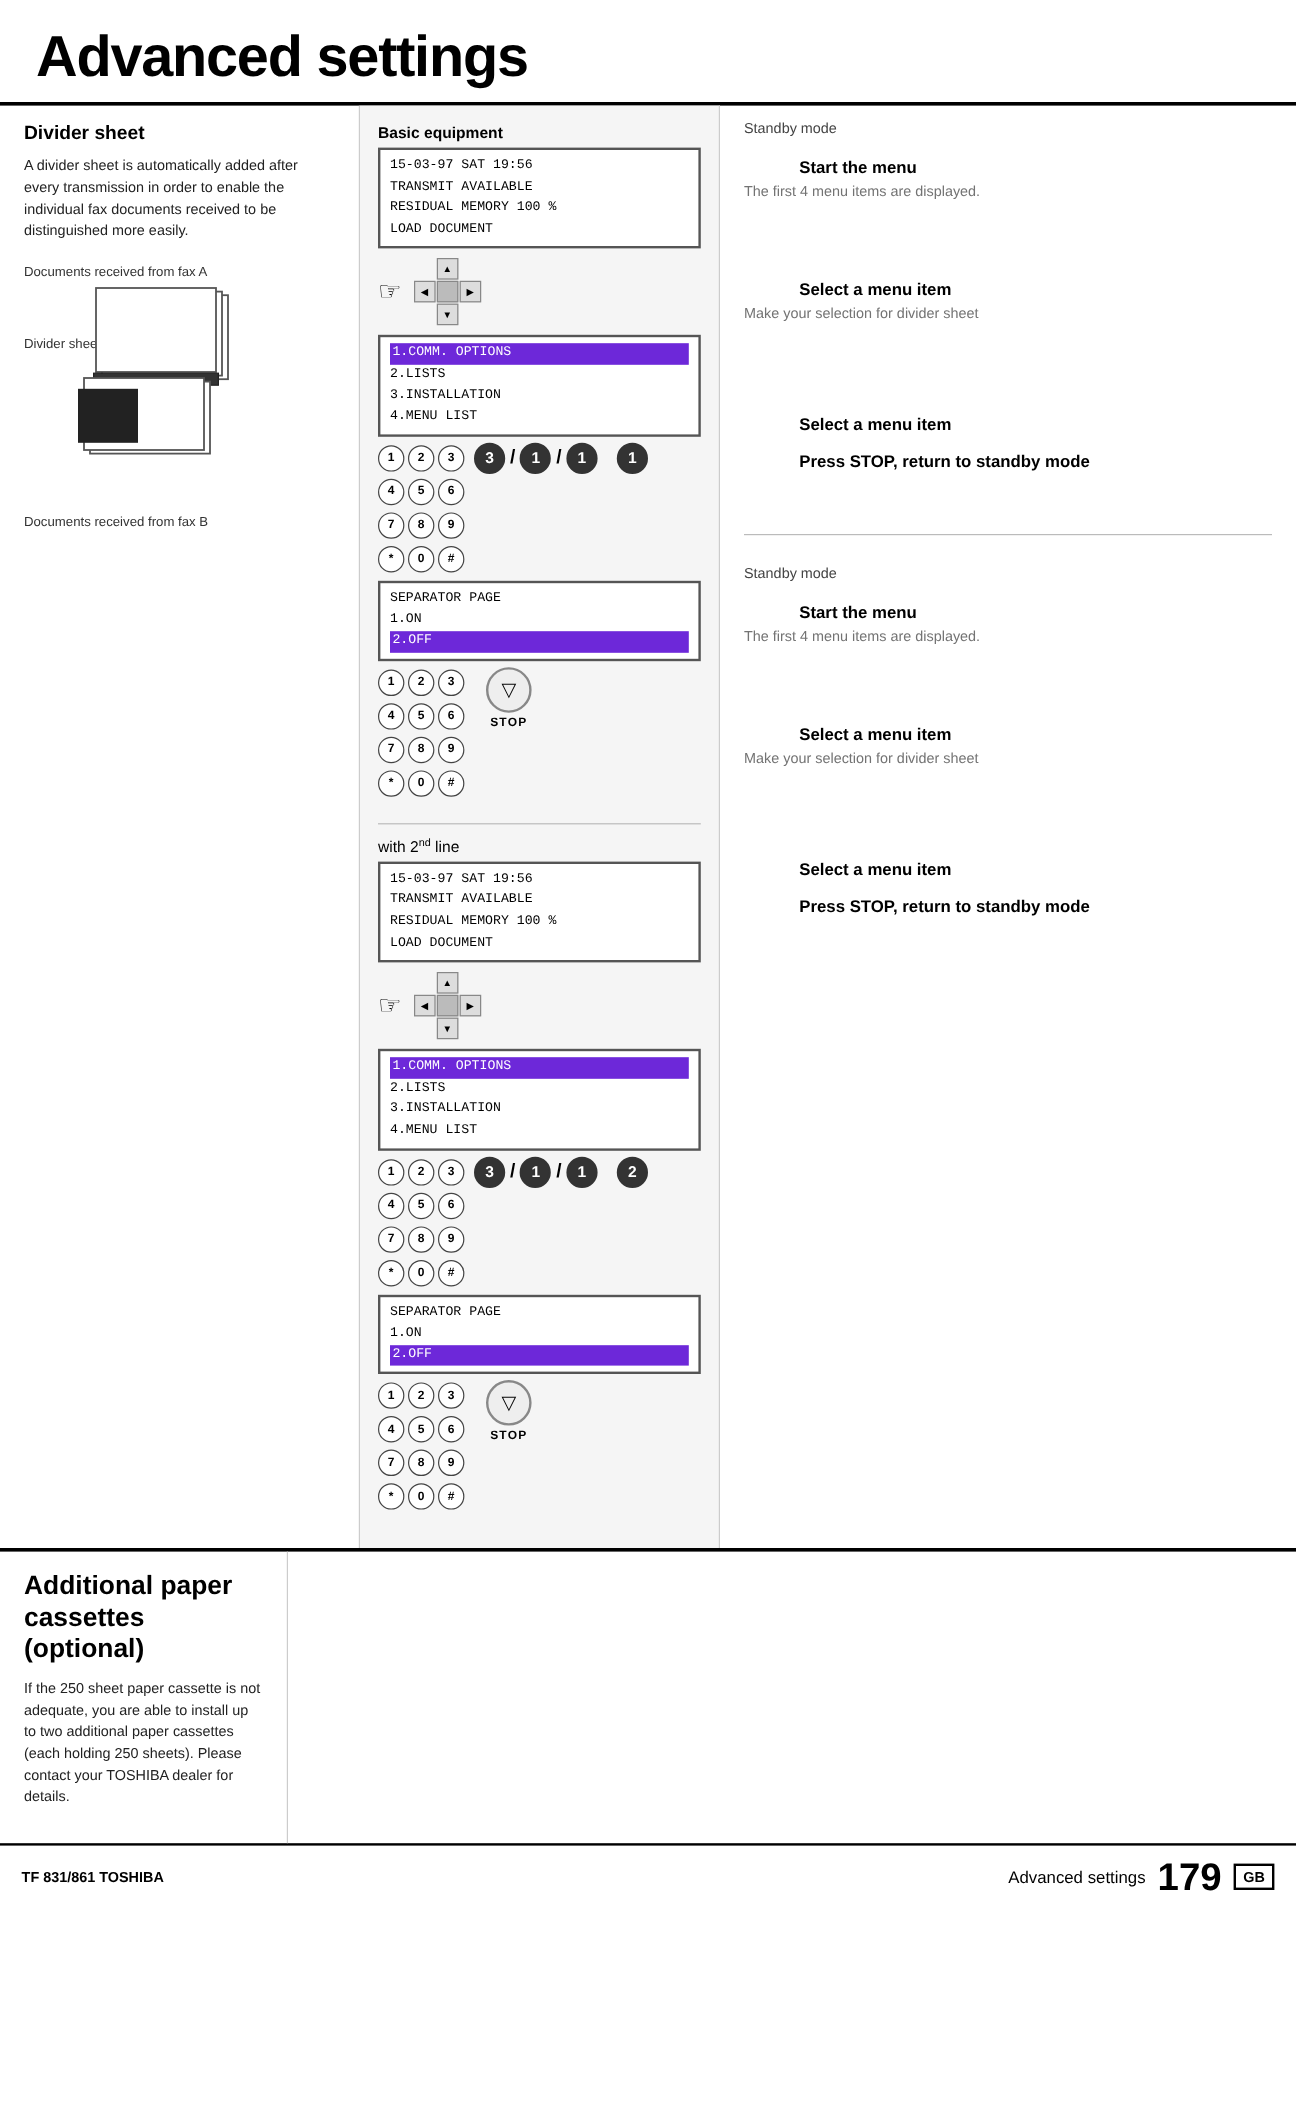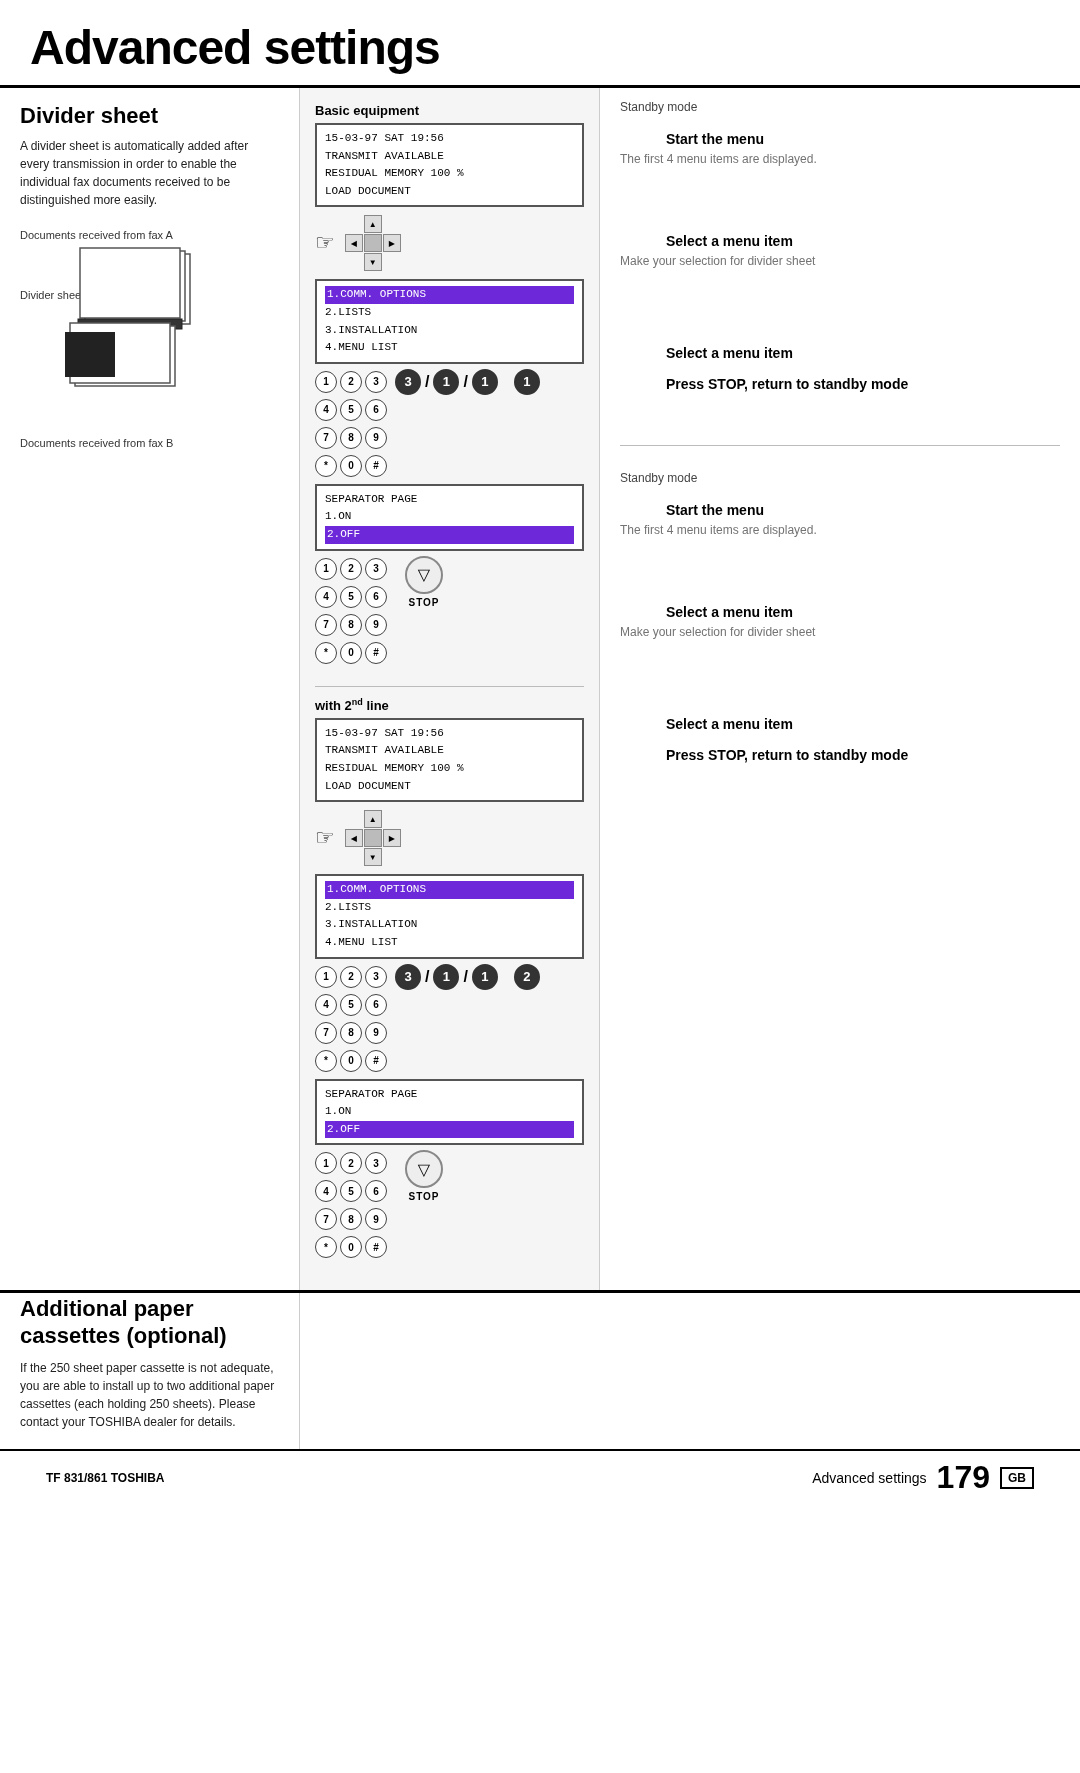--- a/index.html
+++ b/index.html
@@ -45,21 +45,21 @@
       background: #f5f5f5;
     }
 
     
     .right-col {
       flex: 1;
       padding: 10px 20px;
     }
 
     .section-heading {
-      font-size: 22px;
+      font-size: 16px;
       font-weight: bold;
       margin-bottom: 8px;
     }
 
     .section-desc {
       font-size: 12px;
       line-height: 1.5;
       margin-bottom: 15px;
       color: #222;
     }
@@ -212,49 +212,49 @@
 
     .instr-desc {
       font-size: 12px;
       color: #737373;
       line-height: 1.5;
     }
 
     
     .with-2nd-line {
       font-size: 13px;
-      font-weight: bold;
+      font-weight: normal;
       margin: 10px 0 5px 0;
     }
 
     
     .bottom-section {
       border-top: 3px solid #000;
       display: flex;
       flex-direction: row;
     }
 
     .bottom-left {
-      width: 300px;
-      padding: 3px 20px;
+      width: 240px;
+      padding: 15px 20px;
       border-right: 1px solid #ccc;
     }
 
     .bottom-right {
       flex: 1;
       padding: 15px 20px;
     }
 
     
     .footer {
       border-top: 2px solid #000;
       display: flex;
       justify-content: space-between;
       align-items: center;
-      padding: 8px 46px;
+      padding: 8px 18px;
       margin-top: auto;
     }
 
     .footer-left {
       font-size: 12px;
       font-weight: bold;
     }
 
     .footer-right {
       display: flex;

